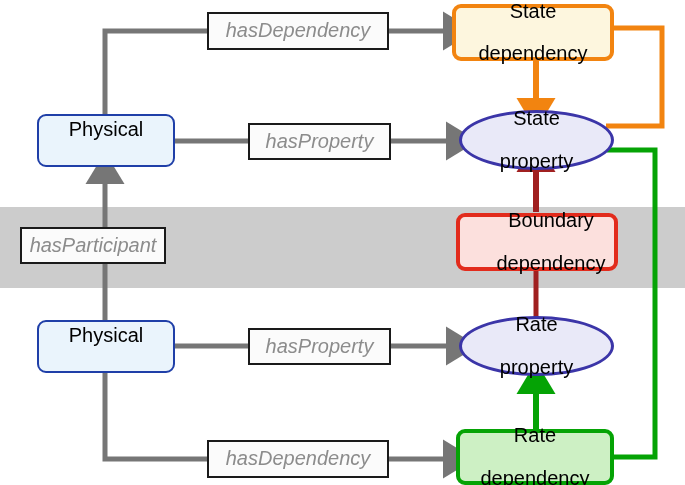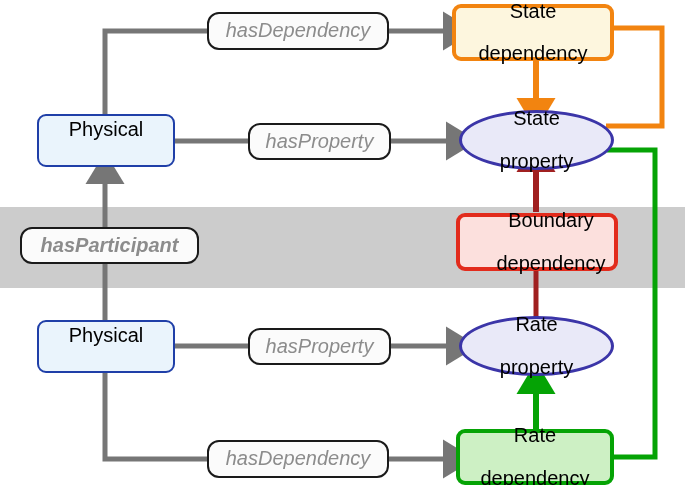--- a/index.html
+++ b/index.html
@@ -1,19 +1,19 @@
 <!DOCTYPE html>
 <html><head>
 <meta charset="utf-8">
 <style>
   html,body{margin:0;padding:0;background:#ffffff;}
   body{font-family:"Liberation Sans","DejaVu Sans",sans-serif;}
   #stage{position:relative;width:685px;height:485px;background:#ffffff;overflow:hidden;}
   #stage svg{position:absolute;left:0;top:0;width:685px;height:485px;}
-  .node{position:absolute;display:flex;align-items:center;justify-content:center;text-align:center;box-sizing:border-box;border-radius:12px;}
+  .node{position:absolute;display:flex;align-items:center;justify-content:center;text-align:center;box-sizing:border-box;}
   .node span{display:block;line-height:1.06;}
   .rbox{border-radius:9px;}
   .blue-box{background:#eaf4fc;border:2.5px solid #1f3fa8;color:#000;font-size:20px;}
   .orange-box{background:#fdf6de;border:4px solid #f28410;color:#000;font-size:20px;}
   .red-box{background:#fce0dd;border:4px solid #e22b1c;color:#000;font-size:20px;}
   .green-box{background:#cdf0c4;border:4px solid #05a305;color:#000;font-size:20px;}
   .label-box{background:#fbfbfb;border:2.5px solid #1a1a1a;color:#8c8c8c;font-style:italic;font-size:20px;}
   .ellipse{background:#e9e9f8;border:3.5px solid #3b35a8;border-radius:50%;color:#000;font-size:20px;}
   .band{position:absolute;left:0;top:207px;width:685px;height:81px;background:#cccccc;}
 </style>
@@ -97,21 +97,21 @@
   </div>
 
   <div class="node label-box" style="left:207px;top:12px;width:182px;height:38px;">
     <span>hasDependency</span>
   </div>
 
   <div class="node label-box" style="left:248px;top:123px;width:143px;height:37px;">
     <span>hasProperty</span>
   </div>
 
-  <div class="node label-box" style="left:20px;top:227px;width:179px;height:37px;font-weight:bold;">
+  <div class="node label-box" style="left:20px;top:227px;width:146px;height:37px;">
     <span>hasParticipant</span>
   </div>
 
   <div class="node label-box" style="left:248px;top:328px;width:143px;height:37px;">
     <span>hasProperty</span>
   </div>
 
   <div class="node label-box" style="left:207px;top:440px;width:182px;height:38px;">
     <span>hasDependency</span>
   </div>

